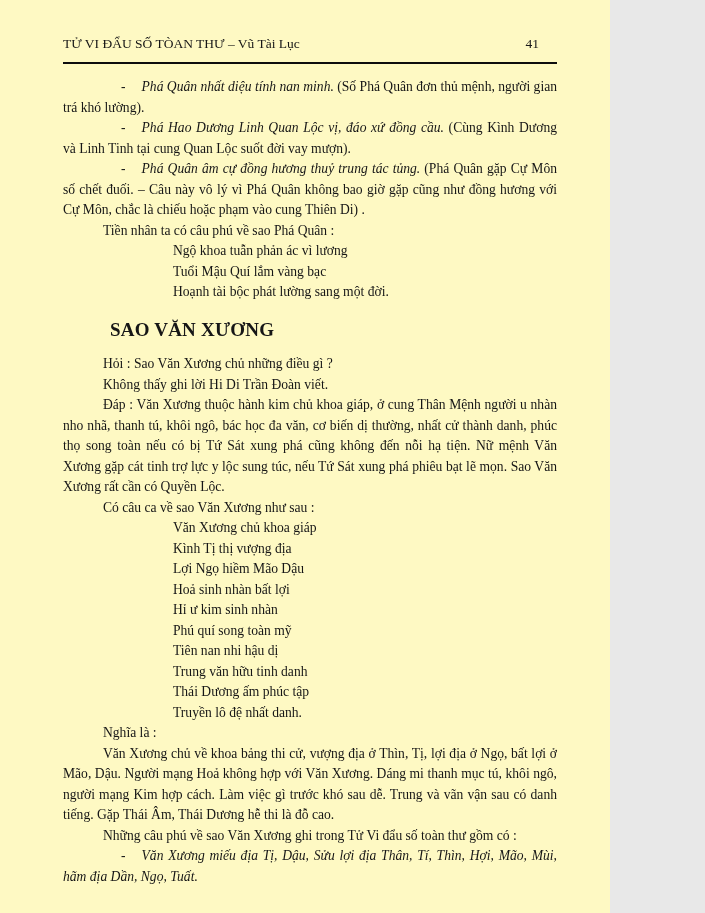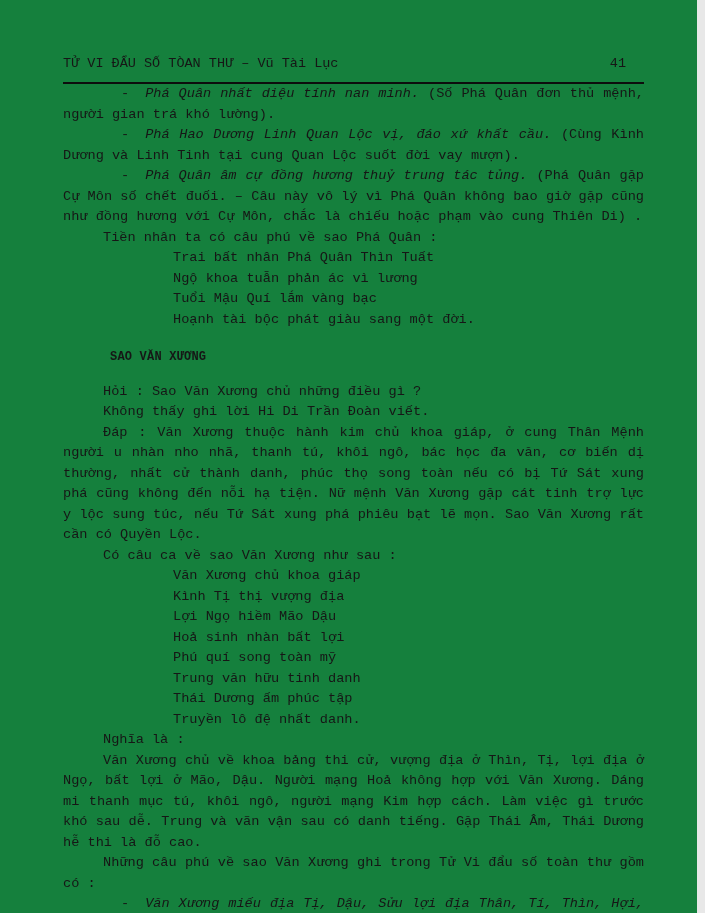--- a/index.html
+++ b/index.html
@@ -1,50 +1,51 @@
 <!DOCTYPE html>
 <html><head>
 <meta charset="utf-8">
 <style>
   html, body { margin: 0; padding: 0; background: #e8e8e8; }
   .page {
     position: relative;
-    width: 697px;
+    width: 610px;
     height: 913px;
-    background: #15803d;
+    background: #fef9c3;
     overflow: hidden;
     box-sizing: border-box;
     padding: 36px 53px 0 63px;
-    font-family: Liberation Mono, monospace;
+    font-family: Liberation Serif, serif;
     color: #161616;
   }
   .header {
     display: flex;
     justify-content: space-between;
     align-items: baseline;
     font-size: 13.5px;
     line-height: 16px;
   }
-  .header-page-num { padding-right: 18px; margin-top: 20px; }
+  .header-page-num { padding-right: 18px; }
   .rule {
     margin-top: 10px;
     border-top: 2px solid #0d0d0d;
     height: 0;
   }
   .content {
+    margin-top: 13px;
     font-size: 13.6px;
     line-height: 20.5px;
   }
   .content p { margin: 0; text-align: justify; }
   .para-indent { text-indent: 40px; }
   .bullet { text-indent: 58px; }
   .dash { margin-right: 16px; }
   .verse-line { margin-left: 110px; }
   .section-heading {
-    font-size: 12px;
+    font-size: 19px;
     font-weight: bold;
     margin: 17px 0 14px 47px;
     letter-spacing: 0.2px;
   }
   i { font-style: italic; }
 </style>
 </head>
 <body>
 
 <div class="page">
@@ -53,49 +54,50 @@
     <span class="header-title">TỬ VI ĐẨU SỐ TÒAN THƯ – Vũ Tài Lục</span>
     <span class="header-page-num">41</span>
   </div>
 
   <div class="rule"></div>
 
   <div class="content">
 
     <p class="bullet"><span class="dash">-</span><i>Phá Quân nhất diệu tính nan minh.</i> <span>(Số Phá Quân đơn thủ mệnh, người gian trá khó lường).</span></p>
 
-    <p class="bullet"><span class="dash">-</span><i>Phá Hao Dương Linh Quan Lộc vị, đáo xứ khất cầu.</i> <span>(Cùng Kình Dương và Linh Tinh tại cung Quan Lộc suốt đời vay mượn).</span></p>
+    <p class="bullet"><span class="dash">-</span><i>Phá Hao Dương Linh Quan Lộc vị, đáo xứ đồng cầu.</i> <span>(Cùng Kình Dương và Linh Tinh tại cung Quan Lộc suốt đời vay mượn).</span></p>
 
     <p class="bullet"><span class="dash">-</span><i>Phá Quân âm cự đồng hương thuỷ trung tác tủng.</i> <span>(Phá Quân gặp Cự Môn số chết đuối. – Câu này vô lý vì Phá Quân không bao giờ gặp cũng như đồng hương với Cự Môn, chắc là chiếu hoặc phạm vào cung Thiên Di) .</span></p>
 
     <p class="para-indent">Tiền nhân ta có câu phú về sao Phá Quân :</p>
 
     <div>
-      <div class="verse-line">Trai bất nhân Phá Quân Thìn Tuất</div>
       <div class="verse-line">Ngộ khoa tuẫn phản ác vì lương</div>
       <div class="verse-line">Tuổi Mậu Quí lắm vàng bạc</div>
-      <div class="verse-line">Hoạnh tài bộc phát giàu sang một đời.</div>
+      <div class="verse-line">Hoạnh tài bộc phát lường sang một đời.</div>
     </div>
 
     <div class="section-heading">SAO VĂN XƯƠNG</div>
 
     <p class="para-indent">Hỏi : Sao Văn Xương chủ những điều gì ?</p>
 
     <p class="para-indent">Không thấy ghi lời Hi Di Trần Đoàn viết.</p>
 
     <p class="para-indent">Đáp : Văn Xương thuộc hành kim chủ khoa giáp, ở cung Thân Mệnh người u nhàn nho nhã, thanh tú, khôi ngô, bác học đa văn, cơ biến dị thường, nhất cử thành danh, phúc thọ song toàn nếu có bị Tứ Sát xung phá cũng không đến nỗi hạ tiện. Nữ mệnh Văn Xương gặp cát tinh trợ lực y lộc sung túc, nếu Tứ Sát xung phá phiêu bạt lẽ mọn. Sao Văn Xương rất cần có Quyền Lộc.</p>
 
     <p class="para-indent">Có câu ca về sao Văn Xương như sau :</p>
 
     <div>
       <div class="verse-line">Văn Xương chủ khoa giáp</div>
       <div class="verse-line">Kình Tị thị vượng địa</div>
       <div class="verse-line">Lợi Ngọ hiềm Mão Dậu</div>
       <div class="verse-line">Hoả sinh nhàn bất lợi</div>
+      <div class="verse-line">Hỉ ư kim sinh nhàn</div>
       <div class="verse-line">Phú quí song toàn mỹ</div>
+      <div class="verse-line">Tiên nan nhi hậu dị</div>
       <div class="verse-line">Trung văn hữu tinh danh</div>
       <div class="verse-line">Thái Dương ấm phúc tập</div>
       <div class="verse-line">Truyền lô đệ nhất danh.</div>
     </div>
 
     <p class="para-indent">Nghĩa là :</p>
 
     <p class="para-indent">Văn Xương chủ về khoa bảng thi cử, vượng địa ở Thìn, Tị, lợi địa ở Ngọ, bất lợi ở Mão, Dậu. Người mạng Hoả không hợp với Văn Xương. Dáng mi thanh mục tú, khôi ngô, người mạng Kim hợp cách. Làm việc gì trước khó sau dễ. Trung và vãn vận sau có danh tiếng. Gặp Thái Âm, Thái Dương hễ thi là đỗ cao.</p>
 
     <p class="para-indent">Những câu phú về sao Văn Xương ghi trong Tử Vi đẩu số toàn thư gồm có :</p>

